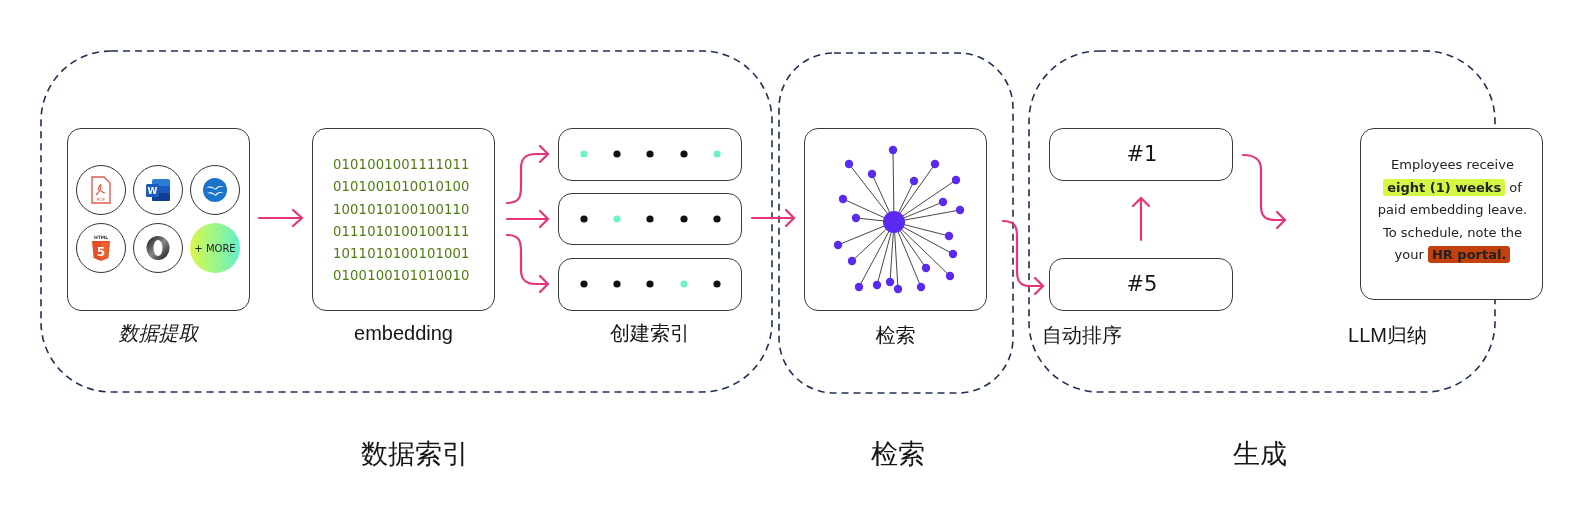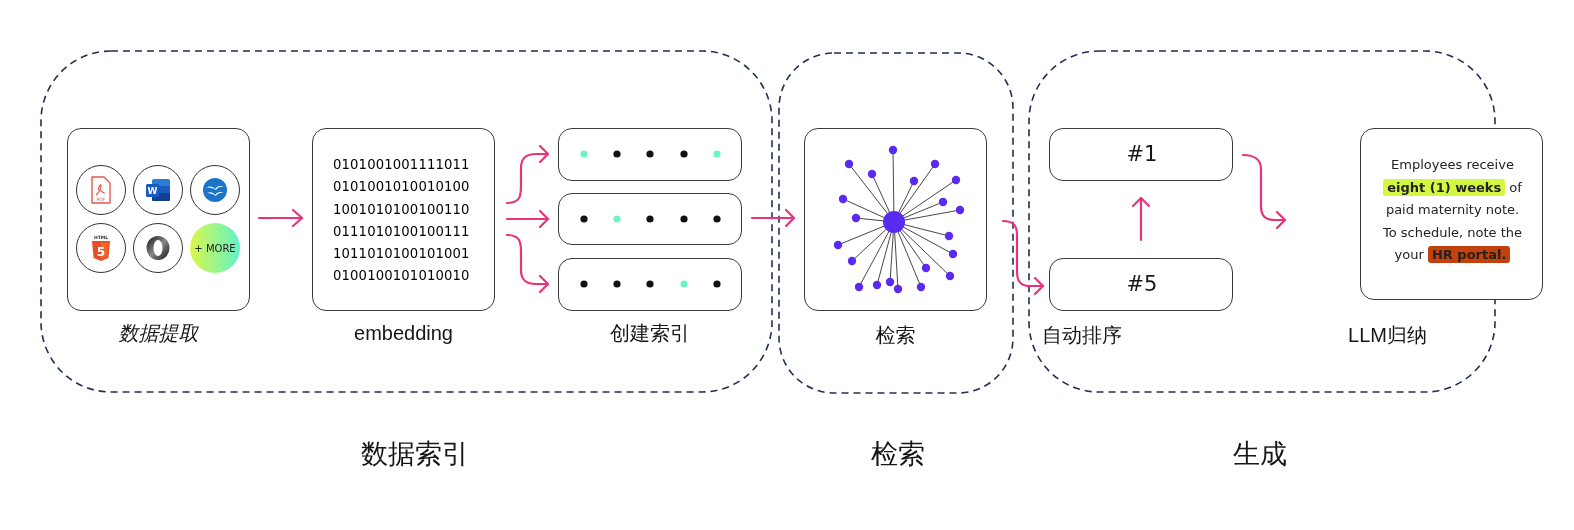--- a/index.html
+++ b/index.html
@@ -7,21 +7,21 @@
          font-family:"Liberation Sans", "DejaVu Sans", sans-serif; color:#161616; }
   svg.overlay { position:absolute; left:0; top:0; width:1574px; height:530px; pointer-events:none; }
   .card { position:absolute; box-sizing:border-box; border:1.3px solid #3a3a3a; border-radius:14px; background:#fff; }
   .label { position:absolute; font-size:20px; color:#161616; text-align:center; white-space:nowrap; }
   .phase { position:absolute; font-size:27px; color:#161616; text-align:center; white-space:nowrap; }
   .icon-circle { position:absolute; width:50px; height:50px; box-sizing:border-box; border:1.2px solid #333;
                  border-radius:50%; background:#fff; display:flex; align-items:center; justify-content:center; }
   .more { border:none; background:linear-gradient(90deg,#d9f74a 0%, #9ef58a 50%, #62f0c9 100%);
           font-size:10px; color:#222; font-family:"DejaVu Sans", sans-serif; }
   .binary { position:absolute; font-family:"DejaVu Sans", sans-serif; font-size:13.2px; line-height:22.3px;
-            letter-spacing:0.15px; color:#000000; }
+            letter-spacing:0.15px; color:#4d7c0f; }
   .rank { position:absolute; font-size:21px; color:#161616; font-family:"DejaVu Sans", sans-serif; text-align:center; }
   .llm-text { position:absolute; font-family:"DejaVu Sans", sans-serif; font-size:13px; line-height:22.5px;
               text-align:center; color:#222; }
   .hl-y { background:#d4f742; padding:1px 4px; border-radius:3px; font-weight:bold; }
   .hl-g { background:#c2410c; padding:1px 4px; border-radius:3px; font-weight:bold; }
 </style>
 </head>
 <body>
 
 <svg class="overlay" viewBox="0 0 1574 530">
@@ -212,21 +212,21 @@
 </div>
 <div class="label" style="left:990px;top:322px;width:184px;">自动排序</div>
 
 <div class="card" style="left:1360px;top:128px;width:183px;height:172px;">
   <div class="llm-text" style="left:0;top:25px;width:183px;">
     <div>Employees receive</div>
     <div>
       <span class="hl-y">eight (1) weeks</span>
       <span>of</span>
     </div>
-    <div>paid maternity note.</div>
+    <div>paid embedding leave.</div>
     <div>To schedule, note the</div>
     <div>
       <span>your</span>
       <span class="hl-g">HR portal.</span>
     </div>
   </div>
 </div>
 <div class="label" style="left:1296px;top:322px;width:183px;">LLM归纳</div>
 
 <div class="phase" style="left:315px;top:436px;width:200px;">数据索引</div>

